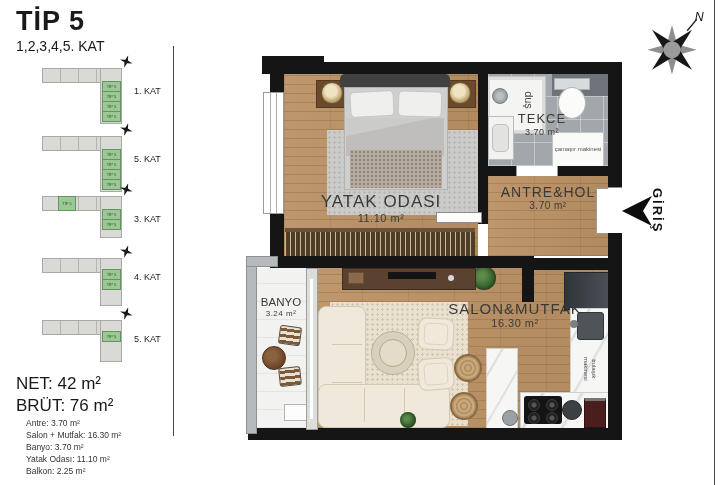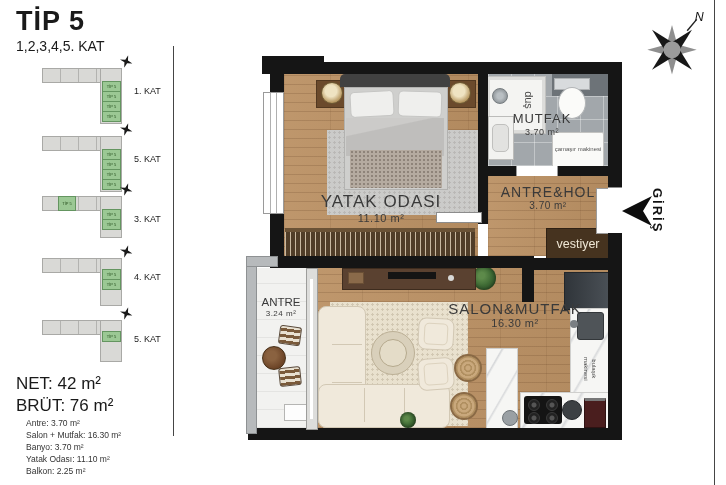--- a/index.html
+++ b/index.html
@@ -156,22 +156,20 @@
   <div class="abs" style="left:486px;top:76px;width:58px;height:56px;background:#f4f4f2;border:1px solid #c2c2c0;box-shadow:inset 0 0 0 3px #dcdcda;"></div>
   <div class="abs" style="left:492px;top:88px;width:14px;height:14px;border-radius:50%;background:radial-gradient(#b9bfc3 30%, #8a9094 80%);border:1px solid #767c80;"></div>
   <div class="abs" style="left:512px;top:92px;width:30px;height:16px;font-size:11px;color:#4a4a4a;transform:rotate(90deg);text-align:center;">duş</div>
   <div class="abs" style="left:554px;top:78px;width:34px;height:10px;background:#d8dbdd;border:1px solid #aeb1b3;"></div>
   <div class="abs" style="left:558px;top:87px;width:26px;height:30px;background:#fbfbf9;border:1px solid #b2b5b7;border-radius:50%;"></div>
   <div class="abs" style="left:488px;top:116px;width:24px;height:42px;background:#f2f2f0;border:1px solid #bcbcba;"></div>
   <div class="abs" style="left:492px;top:124px;width:15px;height:26px;background:#e2e2e0;border:1px solid #c0c0be;border-radius:5px;"></div>
   <div class="abs" style="left:552px;top:132px;width:50px;height:34px;background:#fafaf8;border:1px solid #c3c3c1;border-radius:2px;
        font-size:6px;line-height:1.3;color:#555;display:flex;align-items:center;justify-content:center;text-align:center;">çamaşır makinesi</div>
 
-  <div class="abs" style="left:546px;top:228px;width:62px;height:30px;background:#46331f;border:1px solid #2f2114;
-       color:#efe7d5;font-size:12.5px;line-height:30px;text-align:center;">vestiyer</div>
   <div class="plant" style="left:472px;top:266px;width:24px;height:24px;"></div>
   <div class="abs" style="left:596px;top:188px;width:12px;height:44px;background:#ffffff;border:1px solid #9b9b9b;"></div>
 
   <div class="abs" style="left:342px;top:268px;width:132px;height:20px;background:#5a4130;border:1px solid #3e2c1e;"></div>
   <div class="abs" style="left:388px;top:272px;width:48px;height:7px;background:#141414;"></div>
   <div class="abs" style="left:348px;top:272px;width:14px;height:10px;background:#8a6a4a;border:1px solid #6a4f35;"></div>
   <div class="abs" style="left:448px;top:275px;width:6px;height:6px;border-radius:50%;background:#d8d8d6;"></div>
   <div class="rug2" style="left:330px;top:302px;width:138px;height:124px;"></div>
   <div class="sofa" style="left:318px;top:306px;width:46px;height:120px;"></div>
   <div class="sofa" style="left:318px;top:384px;width:130px;height:42px;"></div>
@@ -239,33 +237,33 @@
   <div class="abs" style="left:246px;top:256px;width:30px;height:9px;background:#b7babc;border:1px solid #8e9193;"></div>
   <div class="abs" style="left:306px;top:268px;width:10px;height:160px;background:#dddddb;border:1px solid #9d9d9b;">
     <div style="position:absolute;left:3px;top:10px;width:3px;height:140px;background:#ffffff;"></div>
   </div>
 
   <div class="room-label" style="left:306px;top:192px;width:150px;font-size:17px;">
     <span>YATAK ODASI</span>
     <span class="area-label" style="font-size:11px;">11.10 m²</span>
   </div>
   <div class="room-label" style="left:482px;top:112px;width:120px;font-size:13px;">
-    <span>MUTFAK</span>
+    <span>TEKCE</span>
     <span class="area-label" style="font-size:9px;">3.70 m²</span>
   </div>
   <div class="room-label" style="left:488px;top:184px;width:120px;font-size:14px;">
     <span>ANTRE&amp;HOL</span>
     <span class="area-label" style="font-size:10px;">3.70 m²</span>
   </div>
   <div class="room-label" style="left:440px;top:300px;width:150px;font-size:15px;">
     <span>SALON&amp;MUTFAK</span>
     <span class="area-label" style="font-size:11px;">16.30 m²</span>
   </div>
   <div class="room-label" style="left:250px;top:296px;width:62px;font-size:11.5px;letter-spacing:0;">
-    <span>ANTRE</span>
+    <span>BANYO</span>
     <span class="area-label" style="font-size:8px;">3.24 m²</span>
   </div>
 
 
   <div class="abs" style="left:620px;top:194px;width:32px;height:34px;">
     <svg viewBox="0 0 32 34" width="32" height="34">
         <polygon points="32,2 2,17 32,32 23,17" fill="#0d0d0d"></polygon>
       </svg>
   </div>
   <div class="abs" style="left:650px;top:188px;height:52px;writing-mode:vertical-rl;font-size:13px;font-weight:bold;letter-spacing:2px;color:#111;">GİRİŞ</div>

